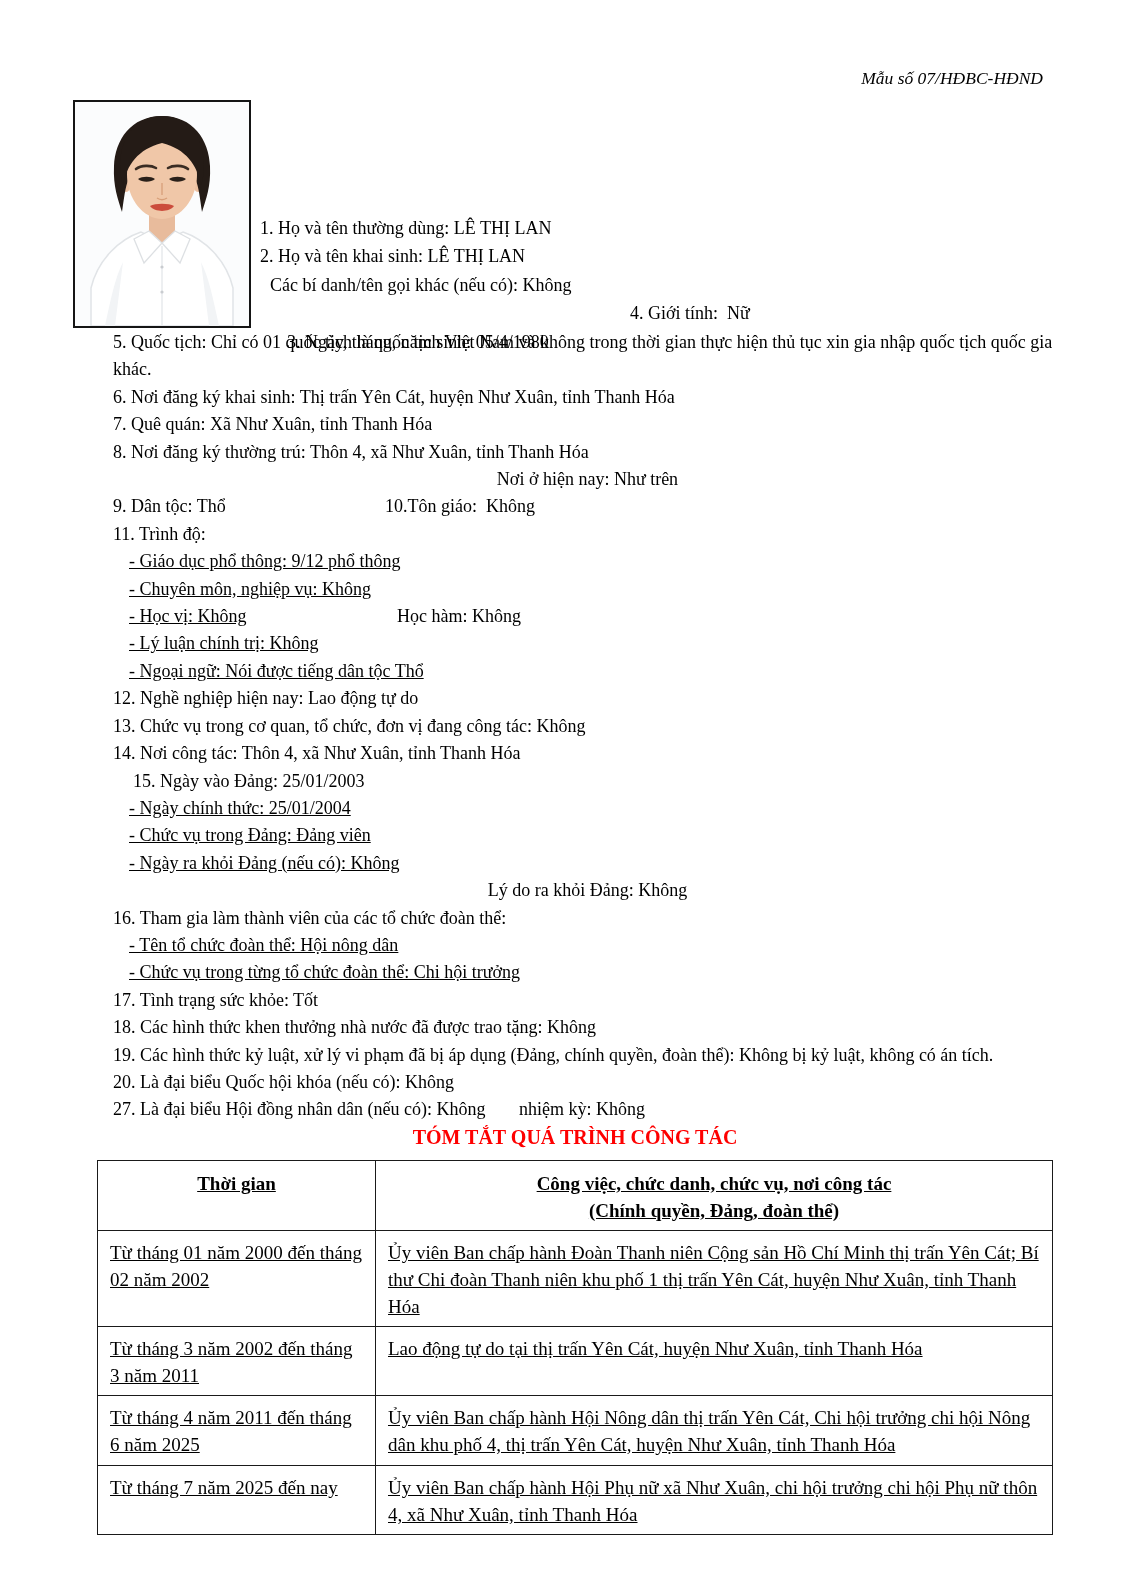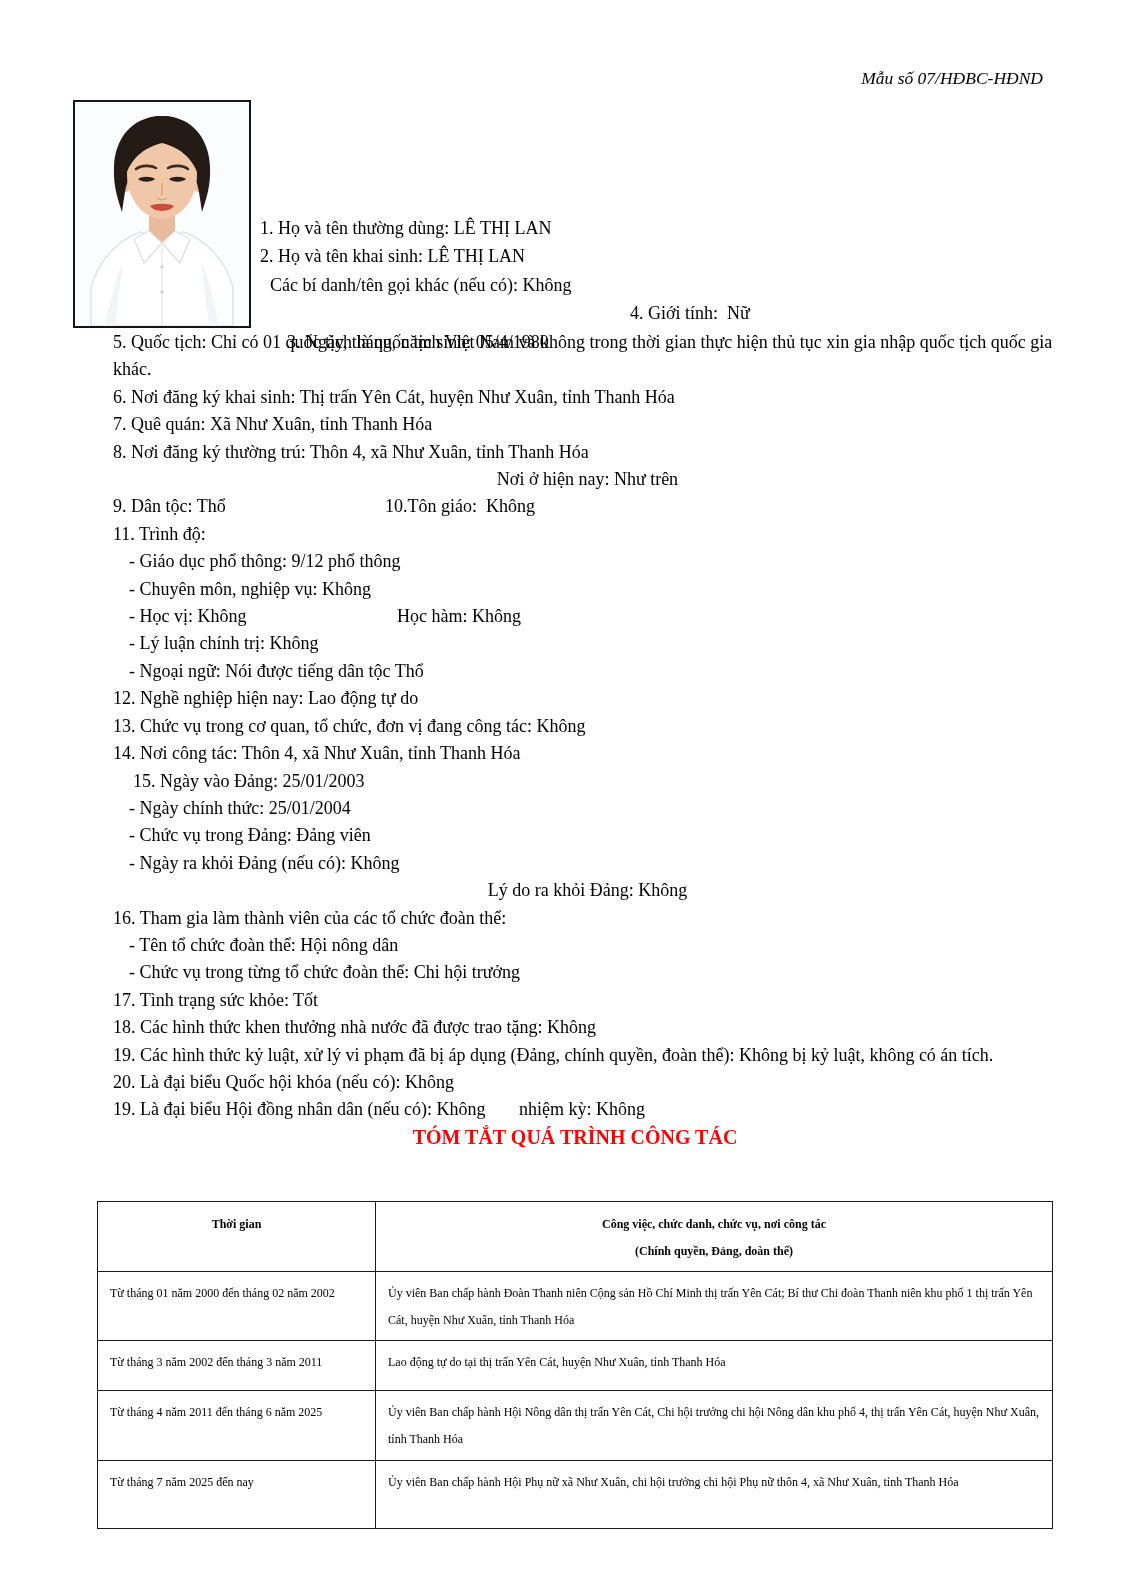--- a/index.html
+++ b/index.html
@@ -22,32 +22,32 @@
   .header-line2{font-size:22px;color:#2424cc;line-height:33px;}
   .header-line3{font-size:22px;color:#2424cc;line-height:33px;}
   .intro{position:absolute;left:260px;top:214px;font-size:18px;}
   .intro .ln{position:relative;line-height:28.4px;white-space:pre-wrap;}
   .intro .indent{padding-left:10px;}
   .gender-part{position:absolute;left:370px;top:0;white-space:pre;}
   .details{position:absolute;left:113px;top:329px;width:940px;font-size:18px;}
   .details .ln{position:relative;line-height:27.4px;white-space:nowrap;}
   .details .wrap{white-space:pre-wrap;}
   .in1{padding-left:9px;text-align:center;}
-  .in2{padding-left:16px;}
+  .in2{padding-left:16px;text-decoration:underline;}
   .in3{padding-left:20px;}
   .religion-part{position:absolute;left:272px;top:0;white-space:pre;}
   .hocham-part{position:absolute;left:284px;top:0;white-space:pre;}
   .term-part{position:absolute;left:406px;top:0;white-space:pre;}
   .work-title{
     position:absolute;left:97px;top:1126px;width:956px;text-align:center;
     color:#fe0000;font-weight:bold;font-size:20px;
   }
   .work-table{
-    position:absolute;left:97px;top:1201px;width:956px;
-    border-collapse:collapse;font-size:12px;table-layout:fixed;
+    position:absolute;left:97px;top:1160px;width:956px;
+    border-collapse:collapse;font-size:19px;table-layout:fixed;text-decoration:underline;
   }
   .work-table th,.work-table td{
     border:1.8px solid #1a1a1a;vertical-align:top;padding:6px 12px;box-sizing:border-box;
   }
   .work-table th{text-align:center;font-weight:bold;line-height:27px;padding-top:9px;}
   .work-table td{line-height:27px;padding-top:8px;}
   .col-time{width:278px;}
   .hdr-sub{font-weight:bold;}
   tr.h-header{height:57px;}
   tr.h-r1{height:60px;}
@@ -128,21 +128,21 @@
     <div class="ln in2">- Ngày ra khỏi Đảng (nếu có): Không</div>
     <div class="ln in1">Lý do ra khỏi Đảng: Không</div>
     <div class="ln">16. Tham gia làm thành viên của các tổ chức đoàn thể:</div>
     <div class="ln in2">- Tên tổ chức đoàn thể: Hội nông dân</div>
     <div class="ln in2">- Chức vụ trong từng tổ chức đoàn thể: Chi hội trưởng</div>
     <div class="ln">17. Tình trạng sức khỏe: Tốt</div>
     <div class="ln">18. Các hình thức khen thưởng nhà nước đã được trao tặng:  Không</div>
     <div class="ln">19. Các hình thức kỷ luật, xử lý vi phạm đã bị áp dụng (Đảng, chính quyền, đoàn thể):  Không bị kỷ luật, không có án tích.</div>
     <div class="ln">20. Là đại biểu Quốc hội khóa (nếu có):  Không</div>
     <div class="ln">
-      <span>19. Là đại biểu Hội đồng nhân dân (nếu có): Không</span>
+      <span>27. Là đại biểu Hội đồng nhân dân (nếu có): Không</span>
       <span class="term-part">nhiệm kỳ: Không</span>
     </div>
   </div>
 
   <div class="work-title">TÓM TẮT QUÁ TRÌNH CÔNG TÁC</div>
 
   <table class="work-table">
     <tbody>
       <tr class="h-header">
         <th class="col-time">Thời gian</th>

